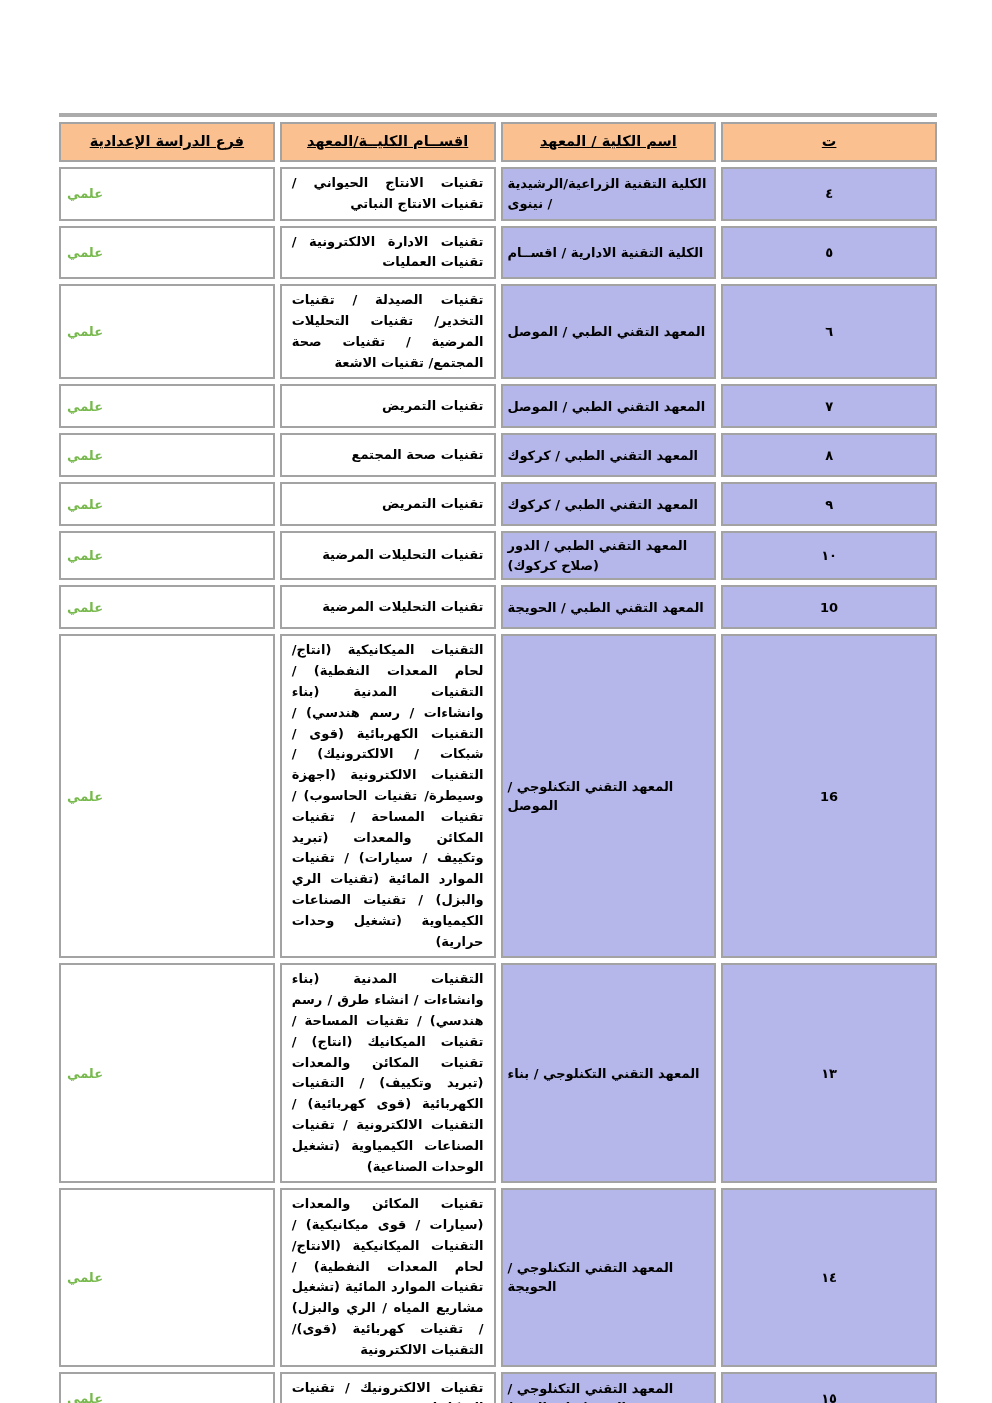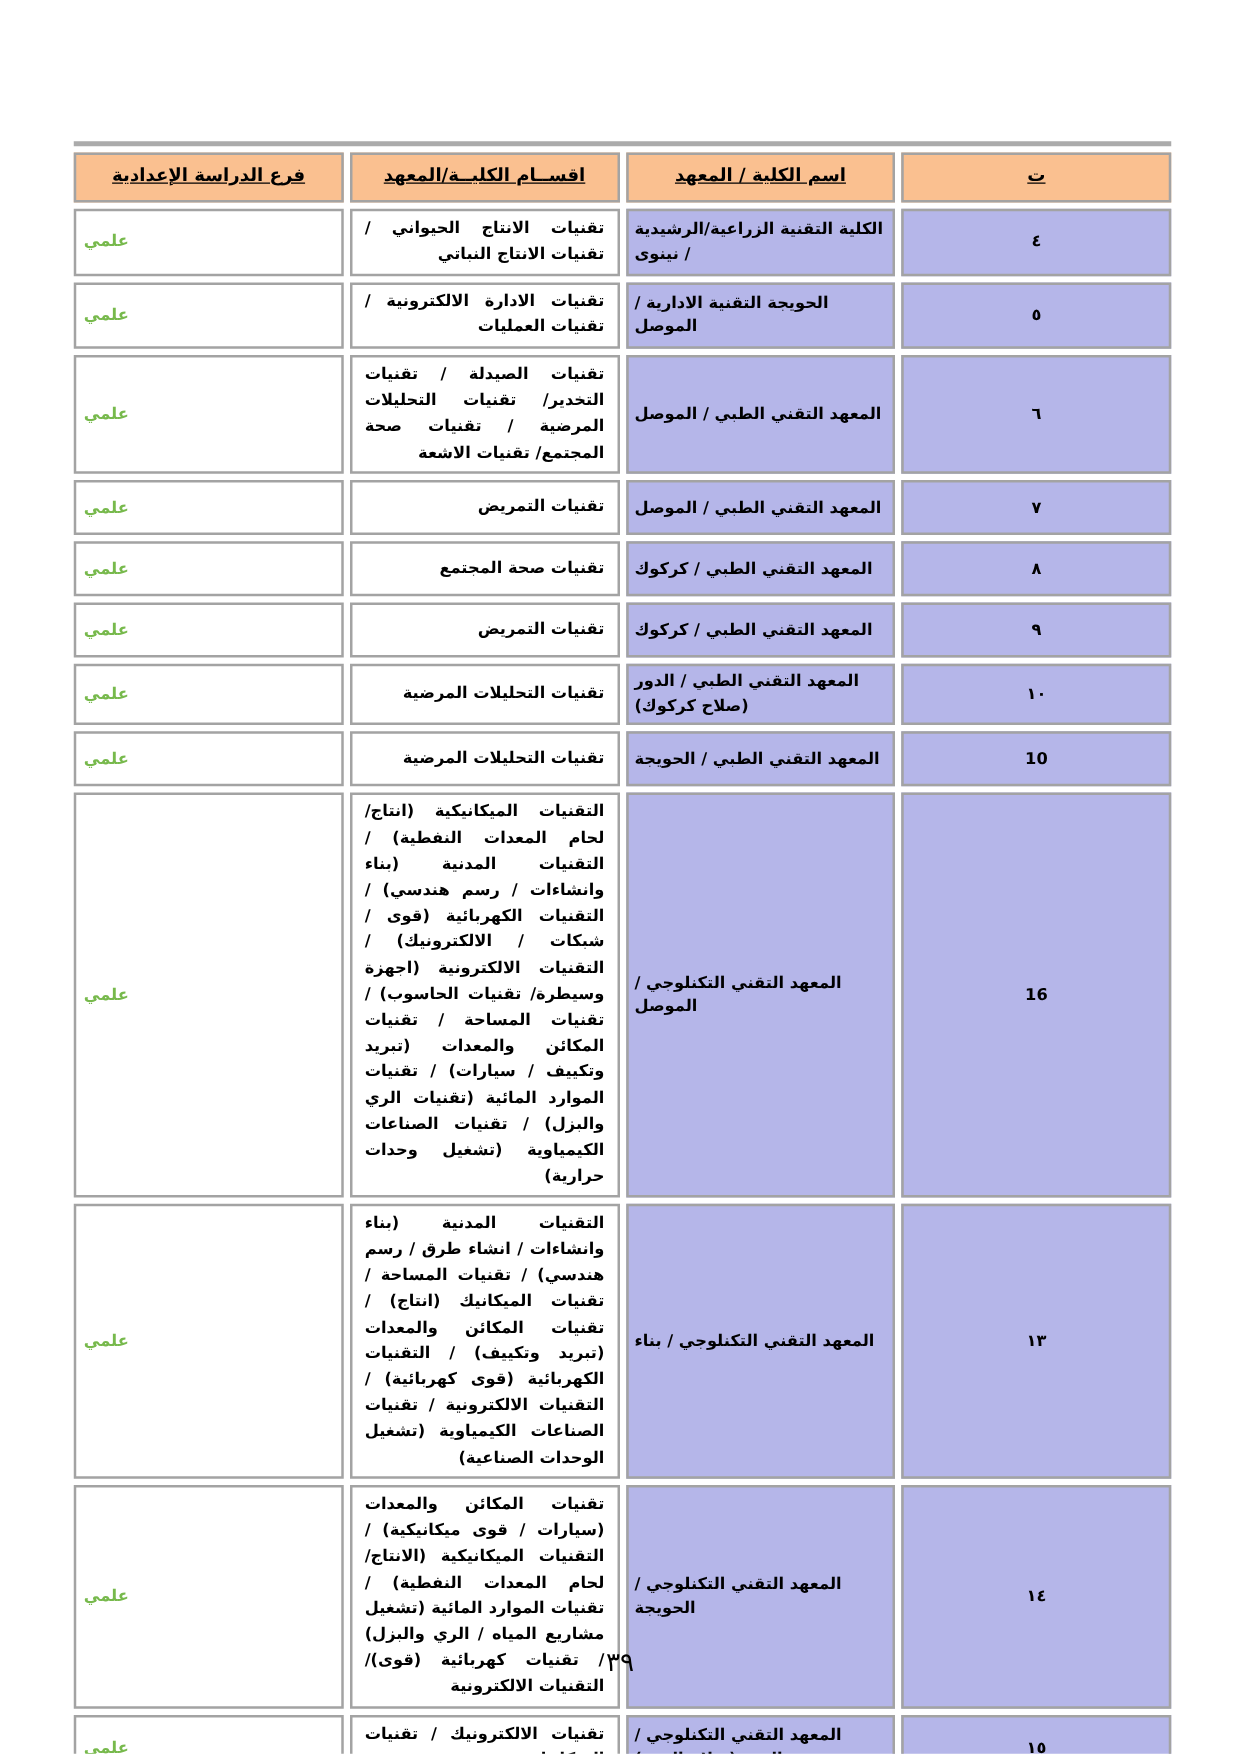--- a/index.html
+++ b/index.html
@@ -77,21 +77,21 @@
     </thead>
     <tbody>
         <tr>
           <td class="no-cell" rowspan="1">٤</td>
           <td class="name-cell" rowspan="1">الكلية التقنية الزراعية/الرشيدية / نينوى</td>
           <td class="dept-cell">تقنيات الانتاج الحيواني / تقنيات الانتاج النباتي</td>
           <td class="branch-cell"><span style="color: rgb(119, 185, 76);">علمي</span></td>
         </tr>
         <tr>
           <td class="no-cell" rowspan="1">٥</td>
-          <td class="name-cell" rowspan="1">الحويجة التقنية الادارية / الموصل</td>
+          <td class="name-cell" rowspan="1">الكلية التقنية الادارية / اقســام</td>
           <td class="dept-cell">تقنيات الادارة الالكترونية / تقنيات العمليات</td>
           <td class="branch-cell"><span style="color: rgb(119, 185, 76);">علمي</span></td>
         </tr>
         <tr>
           <td class="no-cell" rowspan="1">٦</td>
           <td class="name-cell" rowspan="1">المعهد التقني الطبي / الموصل</td>
           <td class="dept-cell">تقنيات الصيدلة / تقنيات التخدير/ تقنيات التحليلات المرضية / تقنيات صحة المجتمع/ تقنيات الاشعة</td>
           <td class="branch-cell"><span style="color: rgb(119, 185, 76);">علمي</span></td>
         </tr>
         <tr>
@@ -145,15 +145,14 @@
         <tr>
           <td class="no-cell" rowspan="1">١٥</td>
           <td class="name-cell" rowspan="1">المعهد التقني التكنلوجي / الدور (صلاح الدين)</td>
           <td class="dept-cell">تقنيات الالكترونيك / تقنيات الميكانيك</td>
           <td class="branch-cell"><span style="color: rgb(119, 185, 76);">علمي</span></td>
         </tr>
       </tbody>
 
   </table>
 
-  <div class="page-number">٣٩</div>
 
 </div>
 
 </body></html>

